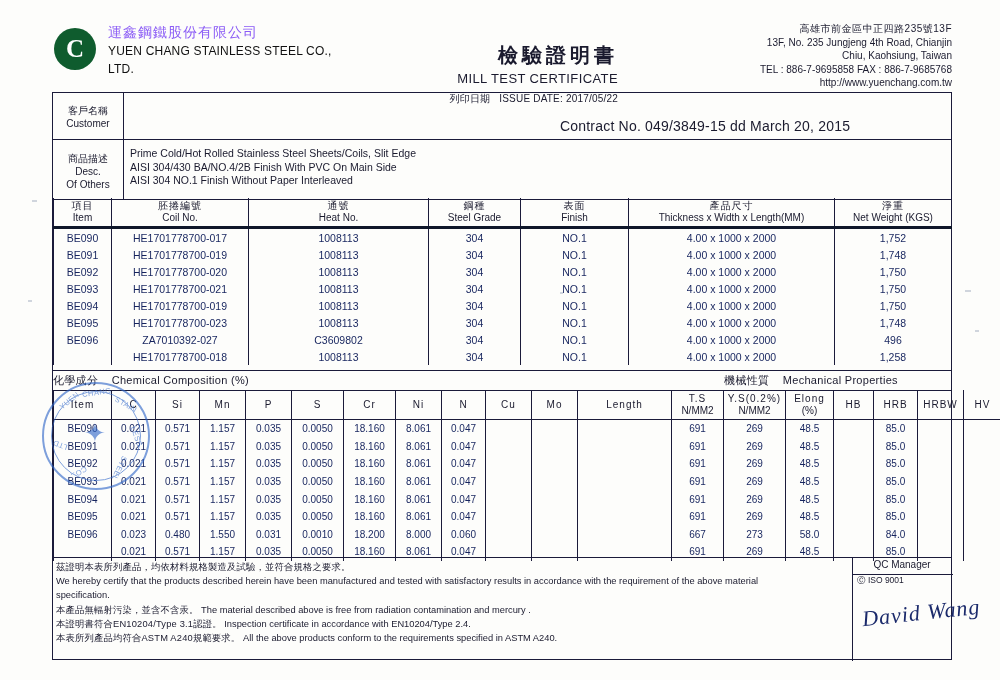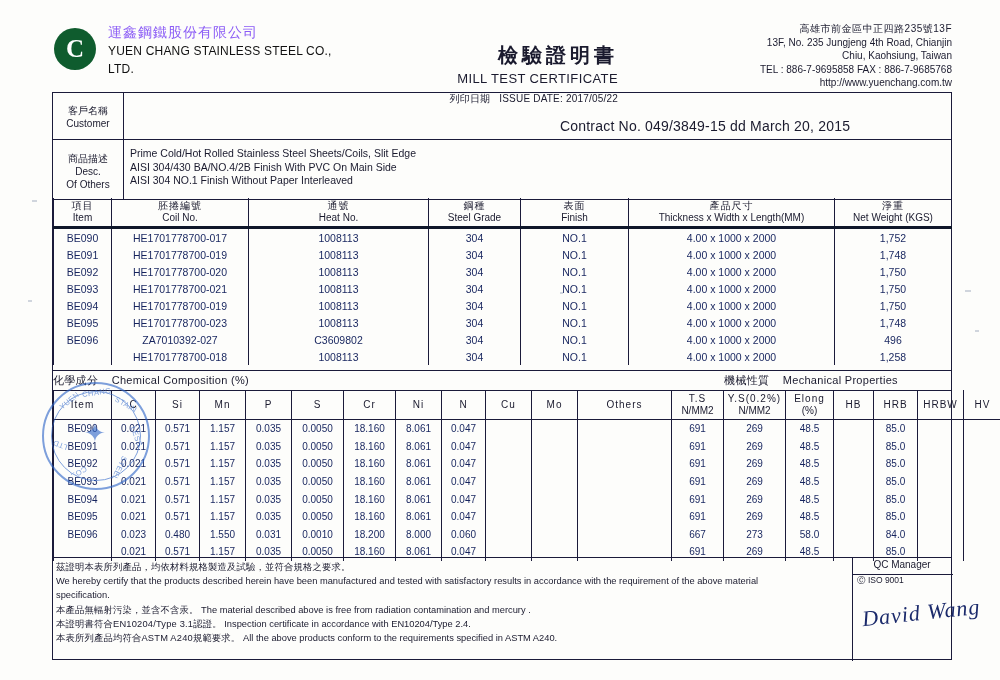--- a/index.html
+++ b/index.html
@@ -518,21 +518,21 @@
         <th>
             <span class="hdr-cn">N</span>
           </th>
         <th>
             <span class="hdr-cn">Cu</span>
           </th>
         <th>
             <span class="hdr-cn">Mo</span>
           </th>
         <th>
-            <span class="hdr-cn">Others</span>
+            <span class="hdr-cn">Length</span>
           </th>
         <th>
           <span class="hdr-cn">T.S</span>
           <span class="hdr-en">N/MM2</span>
         </th>
         <th>
           <span class="hdr-cn">Y.S(0.2%)</span>
           <span class="hdr-en">N/MM2</span>
         </th>
         <th>

